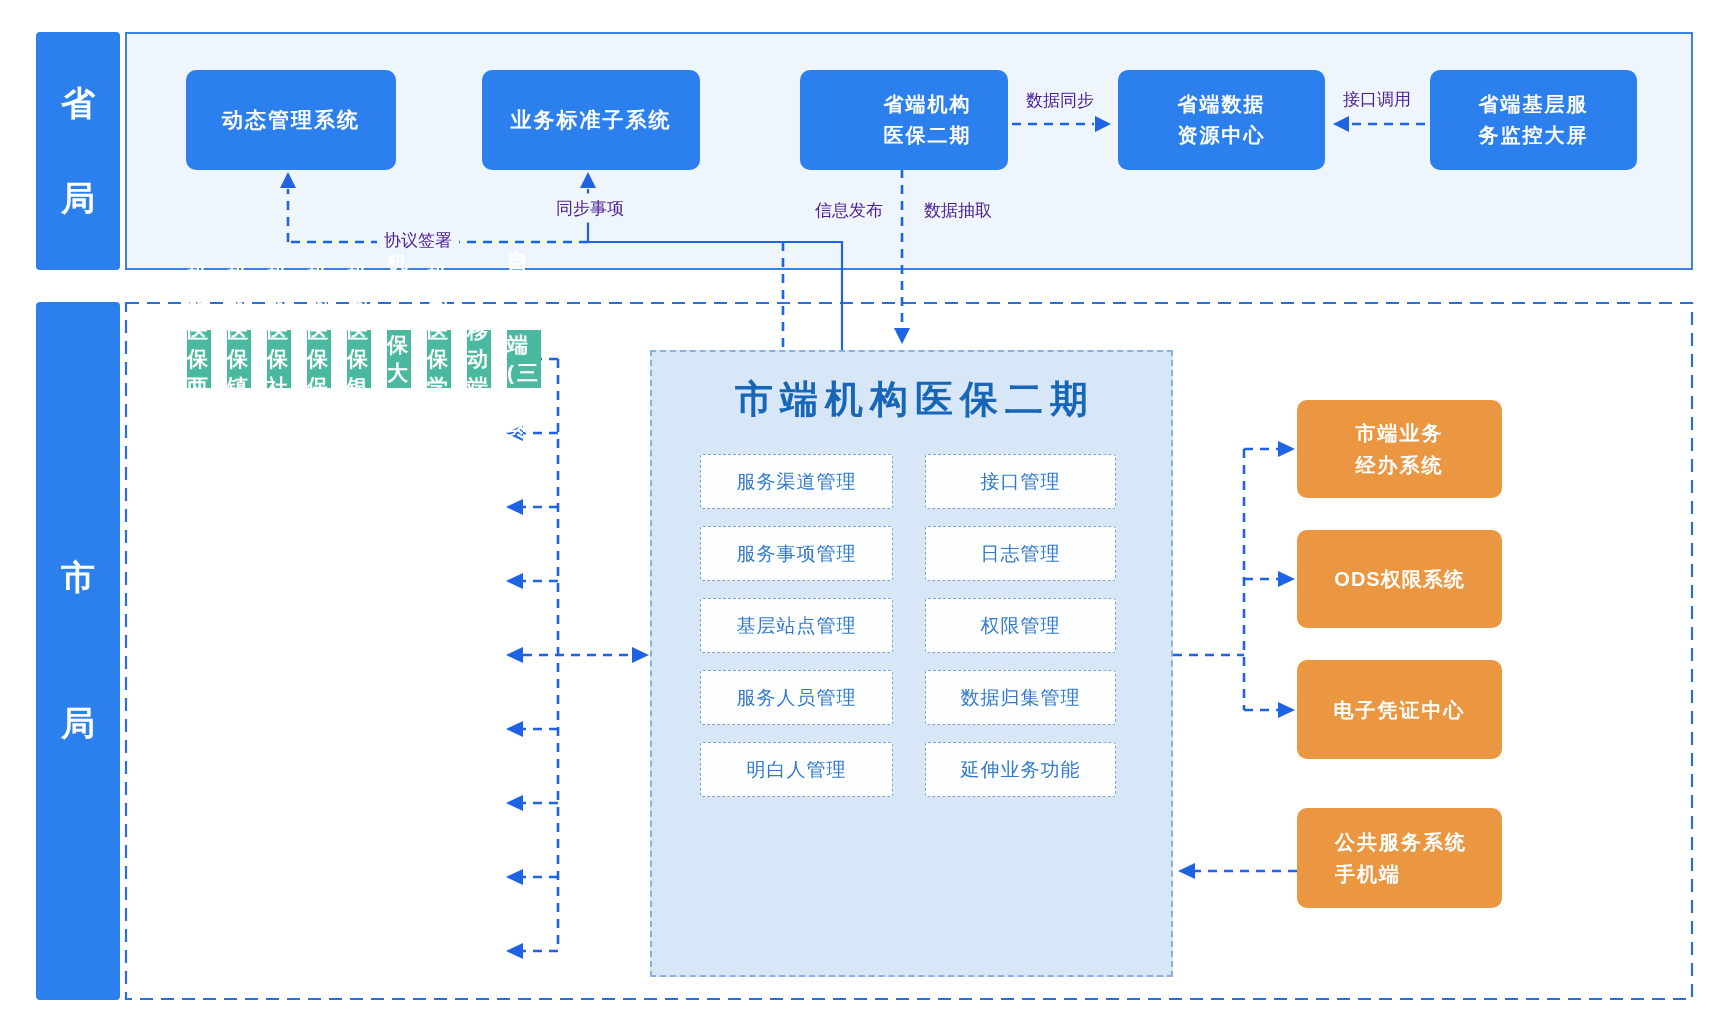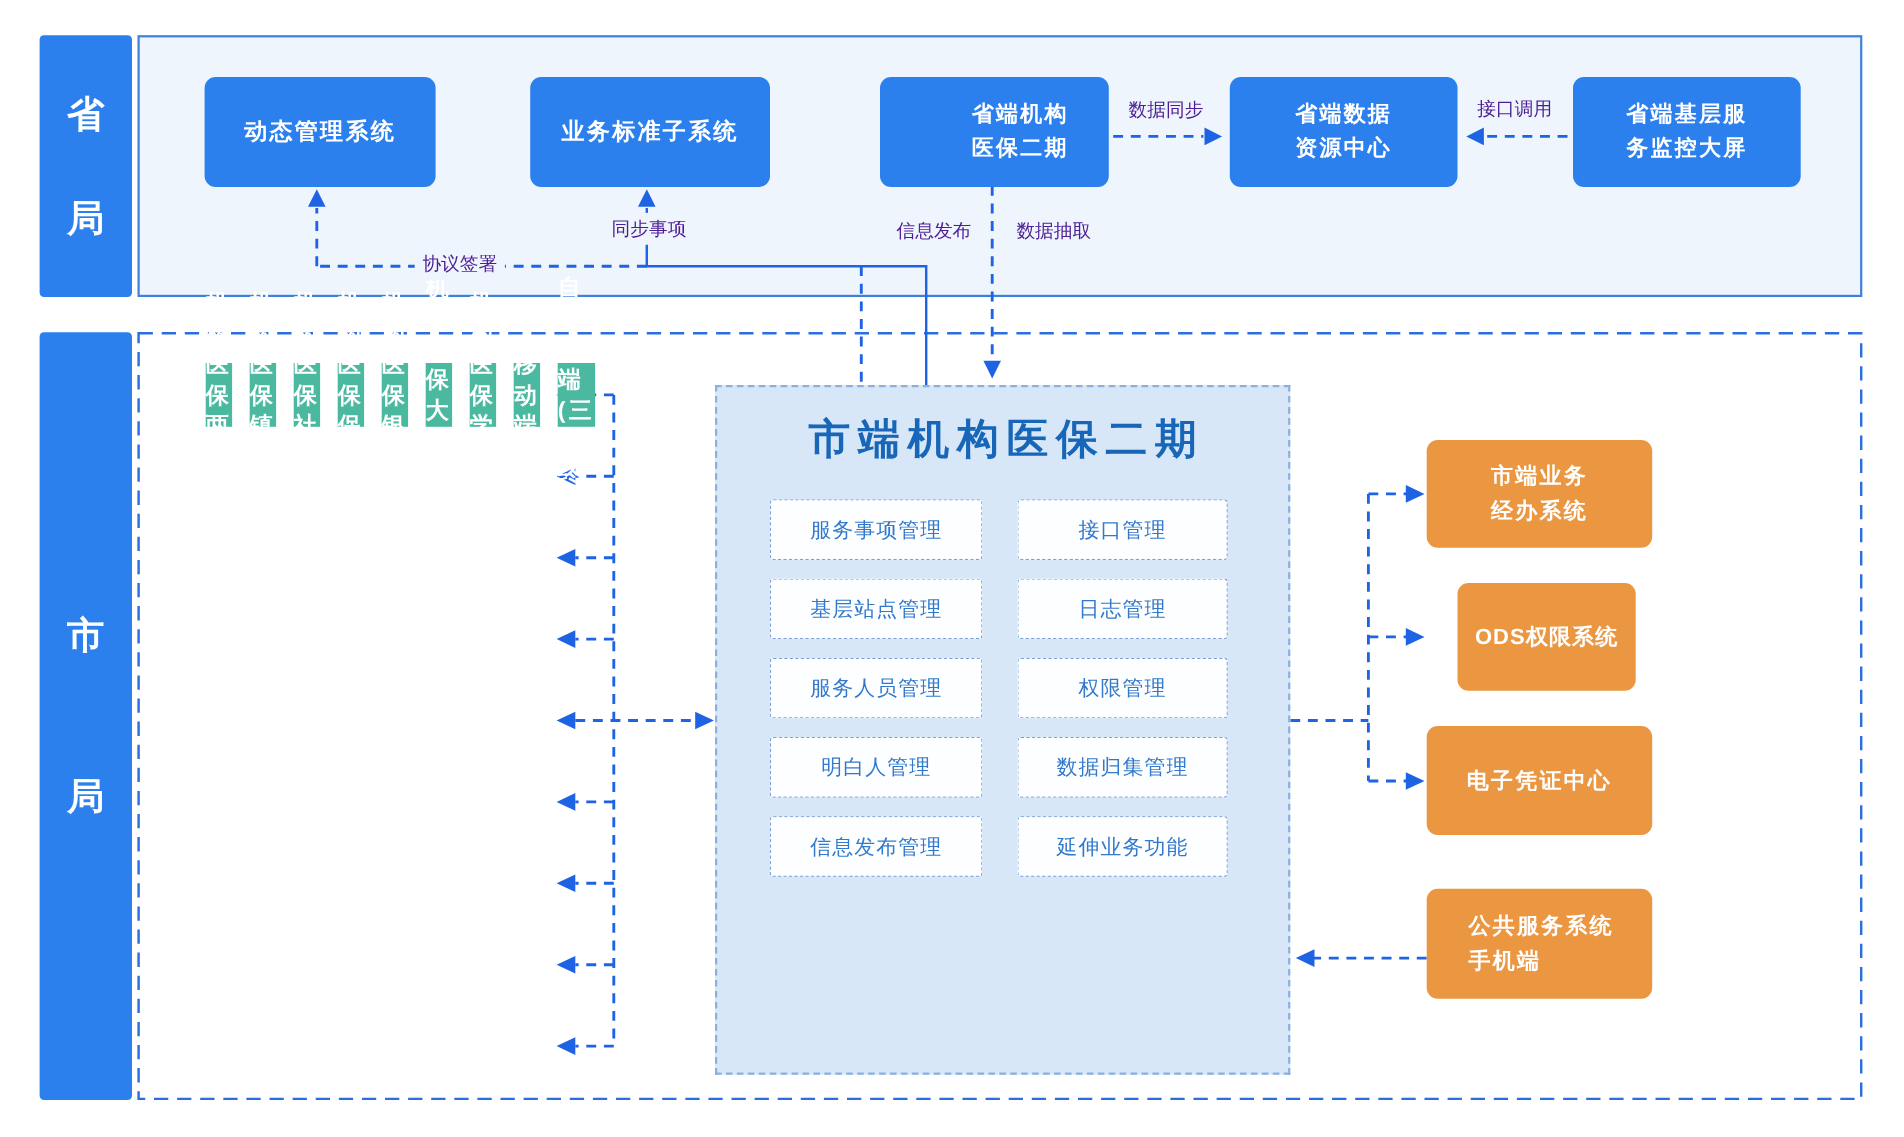--- a/index.html
+++ b/index.html
@@ -162,35 +162,35 @@
     <div class="terminal">机构医保银行端</div>
     <div class="terminal">机构医保大单位端</div>
     <div class="terminal">机构医保学校端</div>
     <div class="terminal">移动端</div>
     <div class="terminal">自助终端(三类终端)</div>
   </div>
 
   <div class="hub">
     <div class="hub-title">市端机构医保二期</div>
     <div class="chip-col left">
+      <div class="chip">服务渠道管理</div>
       <div class="chip">服务事项管理</div>
       <div class="chip">基层站点管理</div>
       <div class="chip">服务人员管理</div>
       <div class="chip">明白人管理</div>
-      <div class="chip">信息发布管理</div>
     </div>
     <div class="chip-col right">
       <div class="chip">接口管理</div>
       <div class="chip">日志管理</div>
       <div class="chip">权限管理</div>
       <div class="chip">数据归集管理</div>
       <div class="chip">延伸业务功能</div>
     </div>
   </div>
 
   <div class="node orange-node" style="left:1297px;top:400px;width:205px;height:98px;">市端业务
 经办系统</div>
-  <div class="node orange-node" style="left:1297px;top:530px;width:162px;height:98px;letter-spacing:1px;margin-left:28px;">ODS权限系统</div>
+  <div class="node orange-node" style="left:1297px;top:530px;width:205px;height:98px;letter-spacing:1px;">ODS权限系统</div>
   <div class="node orange-node" style="left:1297px;top:660px;width:205px;height:99px;">电子凭证中心</div>
   <div class="node orange-node left-align" style="left:1297px;top:808px;width:205px;height:100px;">公共服务系统
 手机端</div>
 
 </div>
 
 </body></html>

